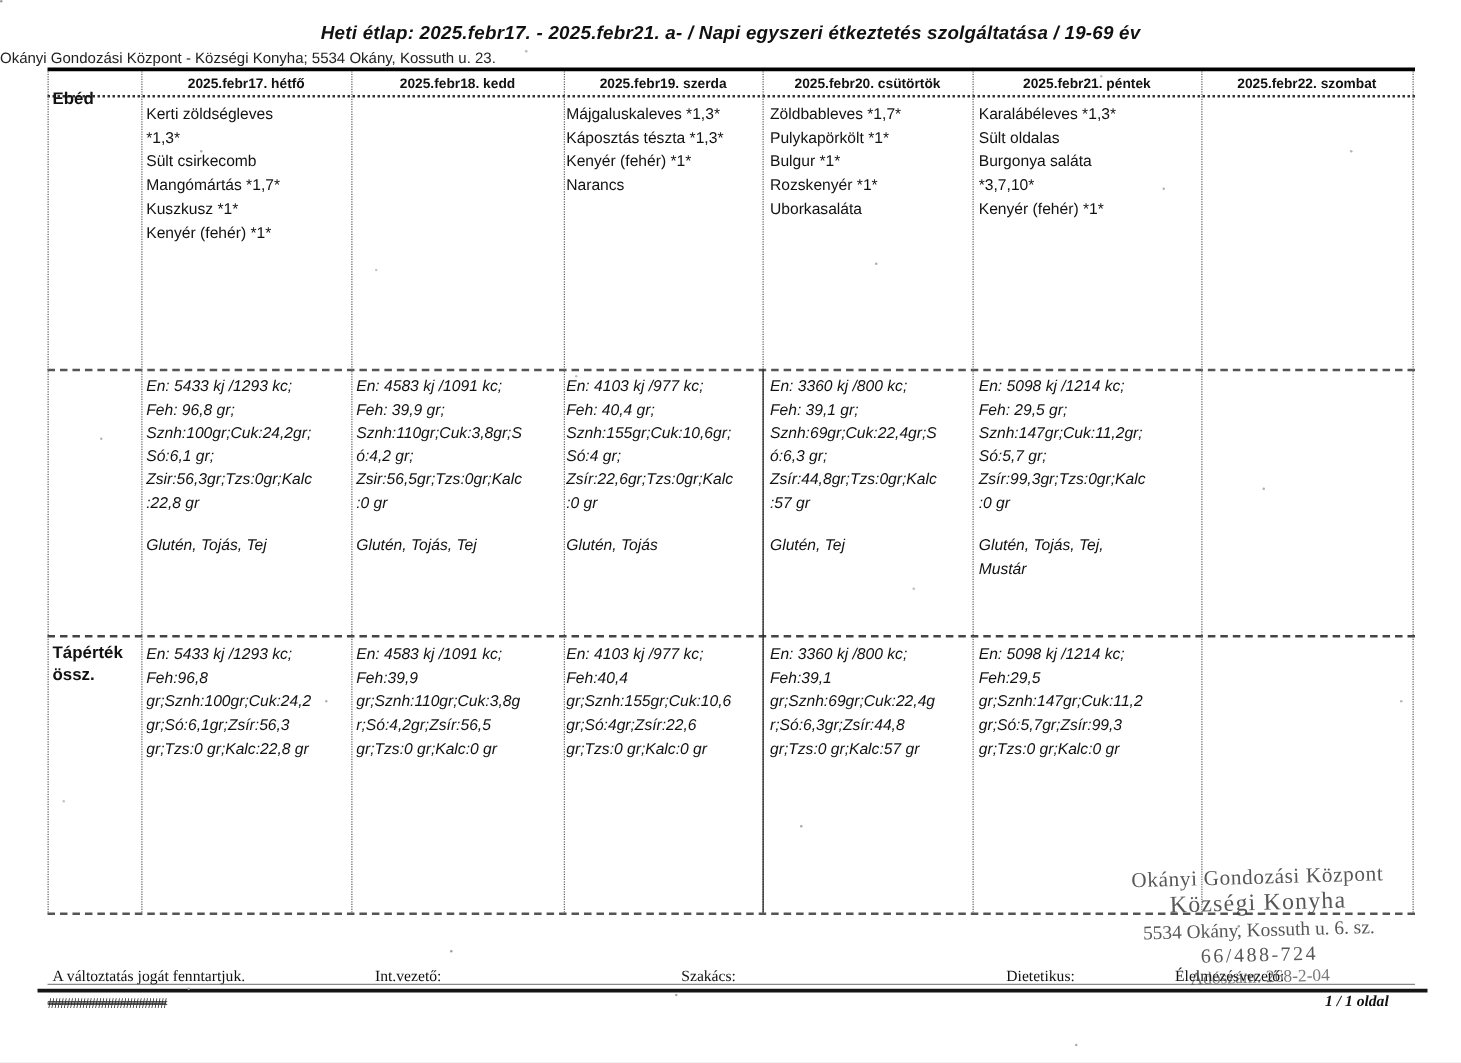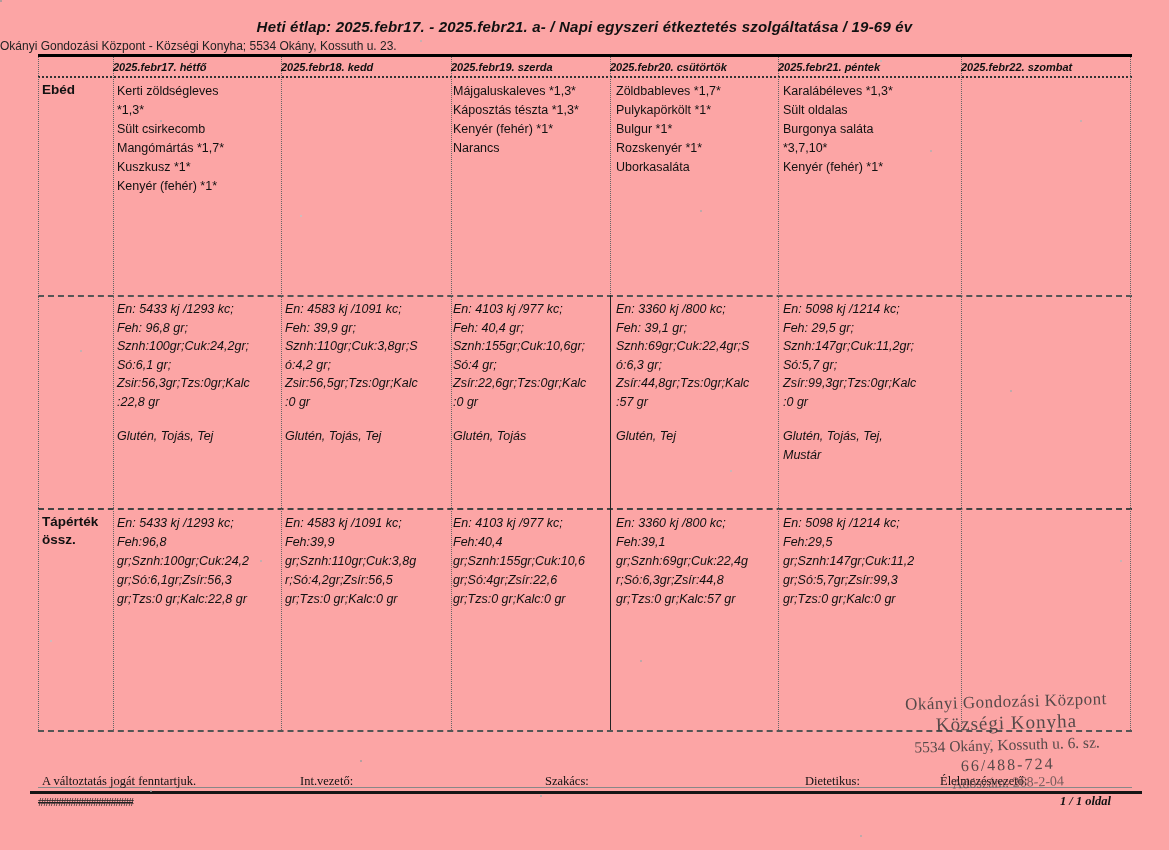--- a/index.html
+++ b/index.html
@@ -1,40 +1,40 @@
 <!DOCTYPE html>
 <html><head>
 <meta charset="utf-8">
 <style>
   html,body{margin:0;padding:0;background:#e8e8e8;}
-  #page{position:relative;width:1169px;height:850px;background:#fca5a5;overflow:hidden;
+  #page{position:relative;width:1169px;height:850px;background:#ffffff;overflow:hidden;
         font-family:"Liberation Sans",sans-serif;color:#111;}
   
   .title{position:absolute;top:18px;left:0;width:100%;text-align:center;
          font-size:15px;font-weight:bold;font-style:italic;letter-spacing:.2px;}
   .subtitle{position:absolute;top:39px;left:0;width:100%;text-align:left;font-size:12px;color:#222;}
   
   .hline{position:absolute;left:38px;width:1094px;}
   .hl-top{top:54px;height:3px;background:#000;}
   .hl-hdr{top:76px;border-top:2px dotted #333;}
   .hl-m1{top:295px;border-top:2px dashed #555;}
   .hl-m2{top:508px;border-top:2px dashed #444;}
   .hl-bot{top:730px;border-top:2px dashed #555;}
   .hl-sig{top:787px;border-top:1px solid #888;}
   .hl-thick{top:791px;left:30px;width:1112px;height:3px;background:#151515;}
   .vline{position:absolute;top:57px;height:673px;width:0;border-left:1px dotted #666;}
   .v0{left:38px}.v1{left:113px}.v2{left:281px}.v3{left:451px}.v4{left:610px}
   .v5{left:778px}.v6{left:961px}.v7{left:1130px}
   .v4s{position:absolute;left:610px;top:295px;height:435px;width:0;border-left:1.5px solid #222;}
   
-  .hdr{position:absolute;top:61px;font-weight:bold;font-size:11px;white-space:pre;font-style:italic;}
+  .hdr{position:absolute;top:61px;text-align:center;font-weight:bold;font-size:11px;white-space:pre;}
   .h0{left:113px;width:168px}.h1{left:281px;width:170px}.h2{left:451px;width:159px}
   .h3{left:610px;width:168px}.h4{left:778px;width:183px}.h5{left:961px;width:169px}
   .rowlabel{position:absolute;left:42px;font-weight:bold;font-size:13.5px;white-space:pre-line;line-height:18px;}
-  .rl-ebed{top:81px;}
+  .rl-ebed{top:70px;}
   .rl-tap{top:513px;}
   .cell{position:absolute;white-space:pre;line-height:19px;}
   .menu{top:82px;font-weight:normal;font-size:12.5px;}
   .nut{top:300px;font-style:italic;font-size:12.5px;line-height:18.5px;}
   .alg{top:427px;font-style:italic;font-size:12.5px;line-height:18.5px;}
   .tot{top:514px;font-style:italic;font-size:12.5px;line-height:19px;}
   .cx0{left:117px}.cx1{left:285px}.cx2{left:453px}.cx3{left:616px}.cx4{left:783px}.cx5{left:965px}
   
   .footnotes{position:absolute;top:753px;left:40px;font-family:"Liberation Serif",serif;
              font-size:12px;white-space:pre;color:#181818;}

